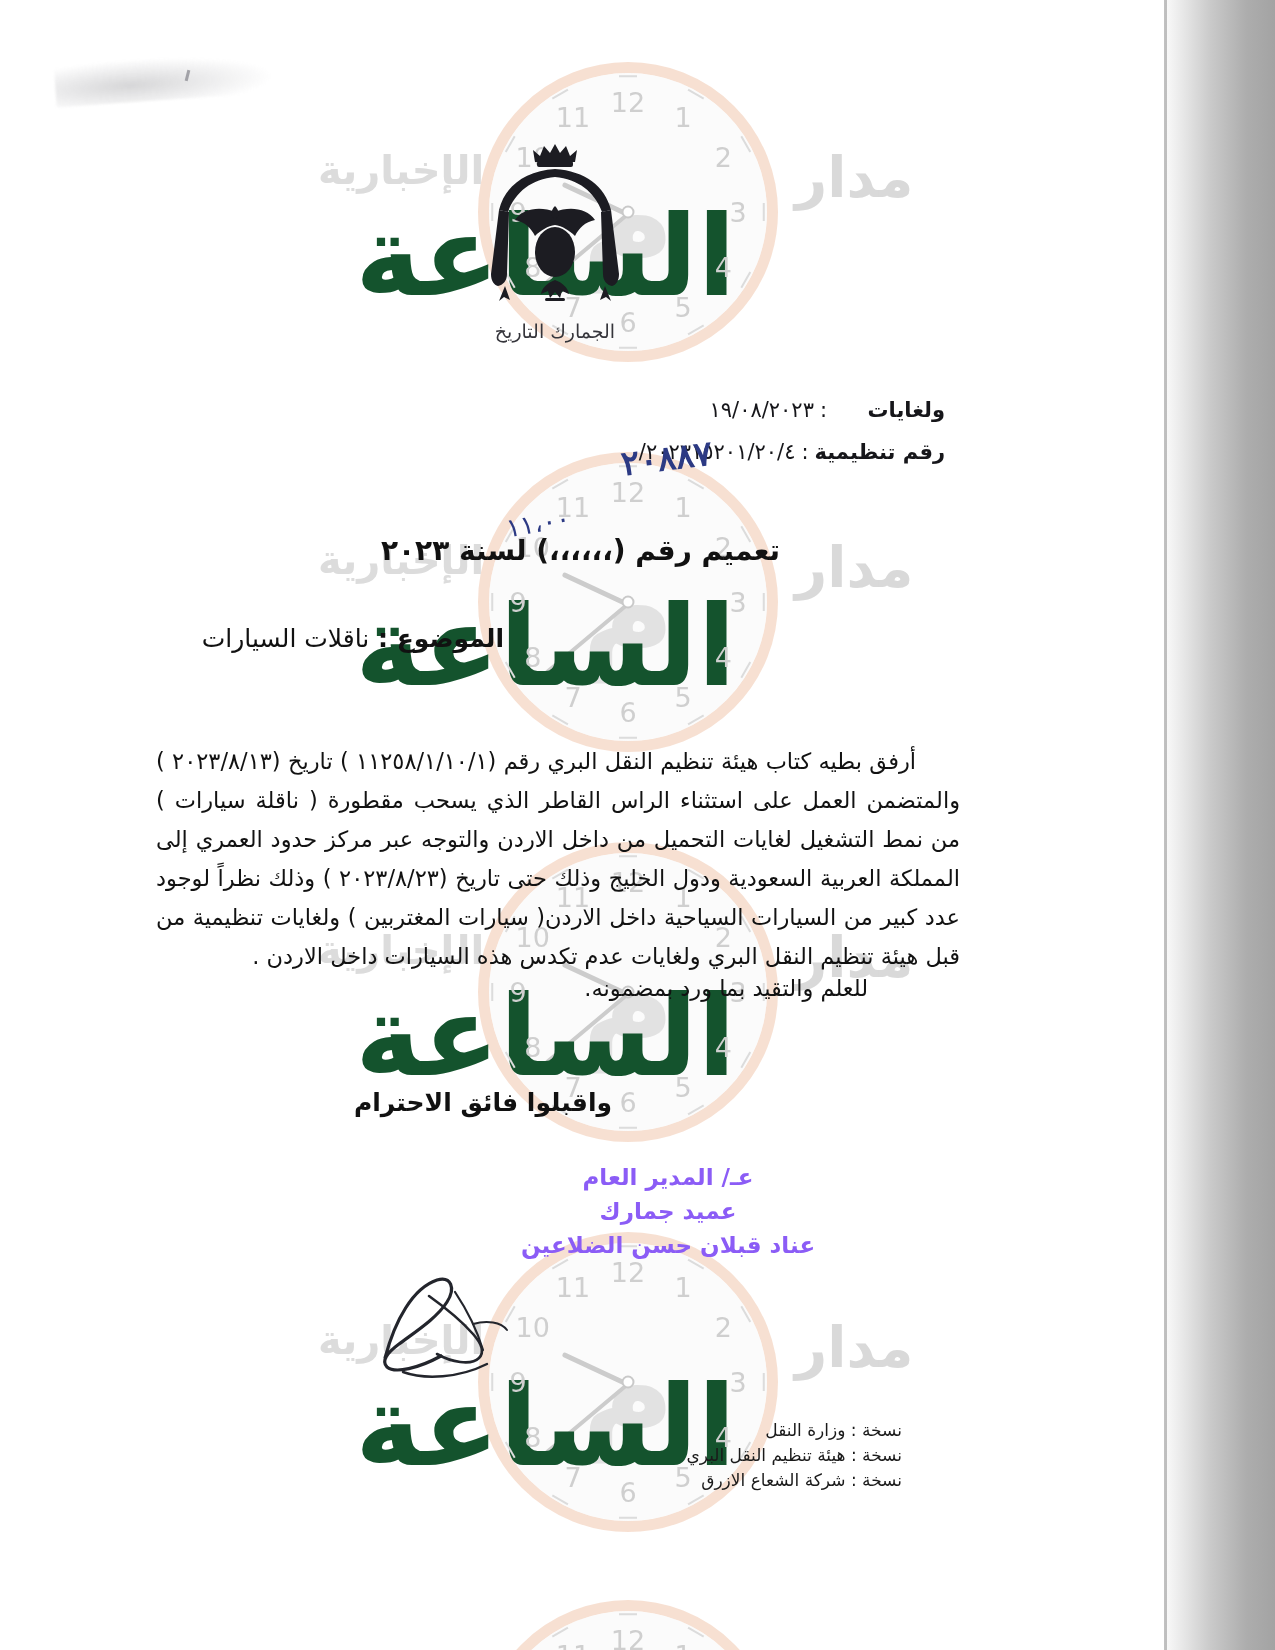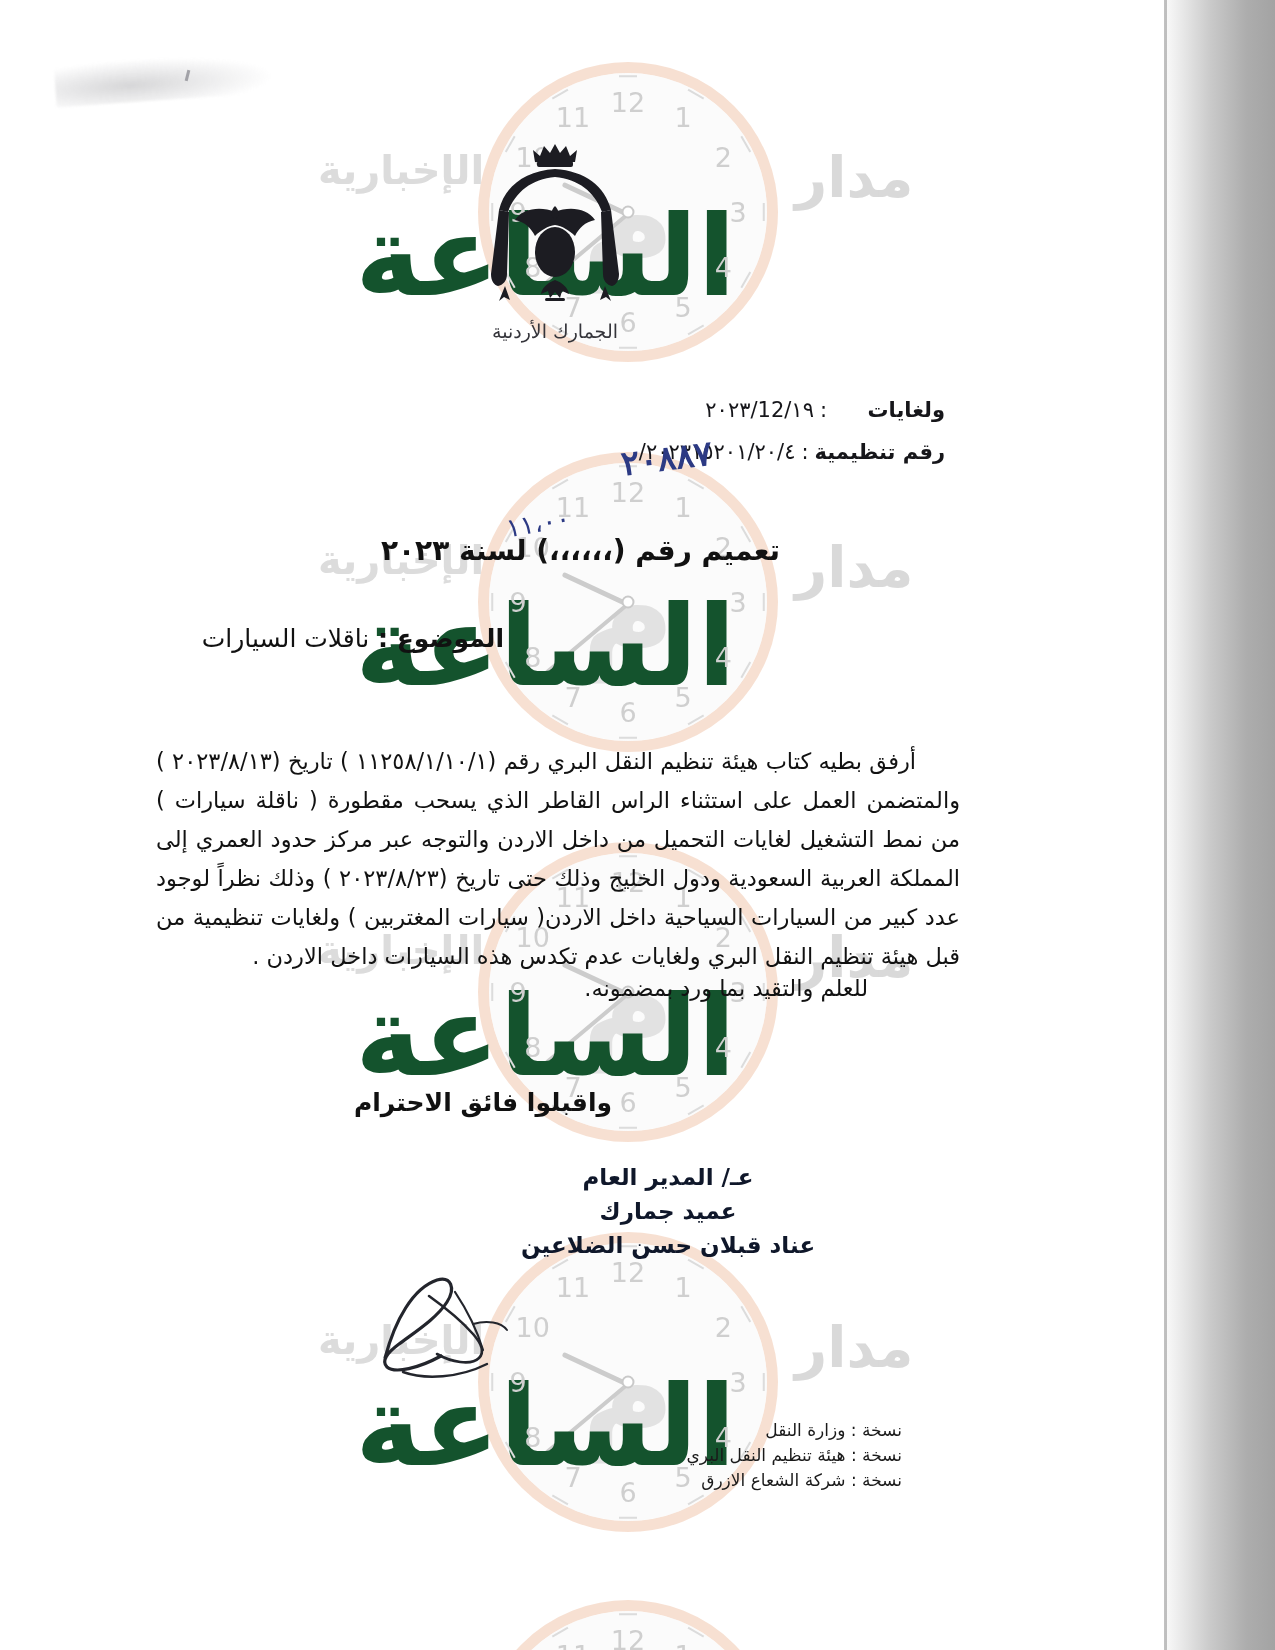--- a/index.html
+++ b/index.html
@@ -170,21 +170,21 @@
   #closing{
     position:absolute;right:498px;top:1088px;
     font-size:25px;font-weight:bold;color:#111;white-space:nowrap;
   }
 
   
   #signature{
     position:absolute;right:282px;top:1160px;width:320px;
     text-align:center;
   }
-  #signature div{font-size:23px;font-weight:bold;color:#0f172a;line-height:34px;white-space:nowrap;}
+  #signature div{font-size:23px;font-weight:bold;color:#8b5cf6;line-height:34px;white-space:nowrap;}
   #sig-name{font-size:24px;}
 
   #sig-ink{
     position:absolute;right:525px;top:1262px;width:230px;height:130px;
     pointer-events:none;
   }
 
   
   #copies{
     position:absolute;right:208px;top:1418px;
@@ -386,28 +386,28 @@
             <path d="M80 72 C94 66 112 68 120 80 c-10 2 -16 8 -20 16 c-6 -6 -13 -10 -20 -11z"></path>
 
             <ellipse cx="80" cy="112" rx="20" ry="25"></ellipse>
             <path d="M80 66 c-4 4 -5 9 -1 13 h2 c4 -4 3 -9 -1 -13z"></path>
 
             <path d="M80 140 c-8 3 -13 8 -14 14 l7 -3 2 7 5 -6 5 6 2 -7 7 3 c-1 -6 -6 -11 -14 -14z"></path>
             <rect x="70" y="158" width="20" height="3" rx="1.5"></rect>
           </g>
         </svg>
       </div>
-      <div id="dept-name" class="ar">الجمارك الأردنية</div>
+      <div id="dept-name" class="ar">الجمارك التاريخ</div>
     </div>
 
     <div id="meta" class="ar">
       <div class="meta-row">
         <span class="meta-label">ولغايات</span>
         <span class="meta-colon">:</span>
-        <span class="meta-value">١٩/12/٢٠٢٣</span>
+        <span class="meta-value">١٩/٠٨/٢٠٢٣</span>
       </div>
       <div class="meta-row">
         <span class="meta-label">رقم تنظيمية</span>
         <span class="meta-colon">:</span>
         <span class="meta-value">٢٠٢٣١٥٢٠١/٢٠/٤/</span>
       </div>
     </div>
     <div id="ref-hand" class="ar">٢٠٨٨٧</div>
 
     <div id="circ-title" class="ar">تعميم رقم (،،،،،،) لسنة ٢٠٢٣</div>

